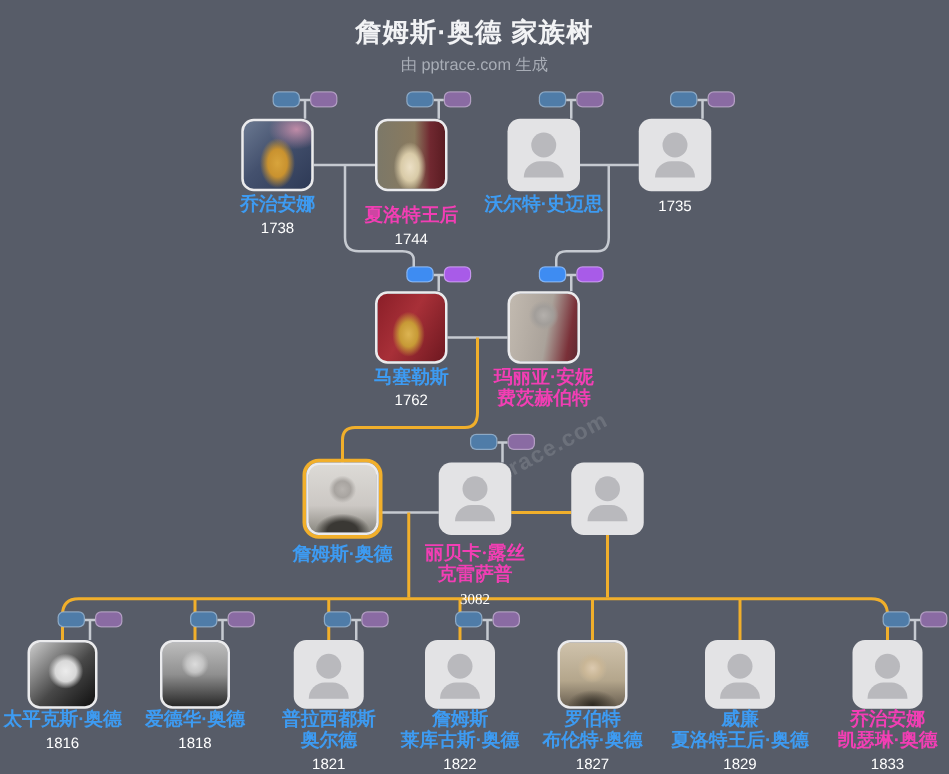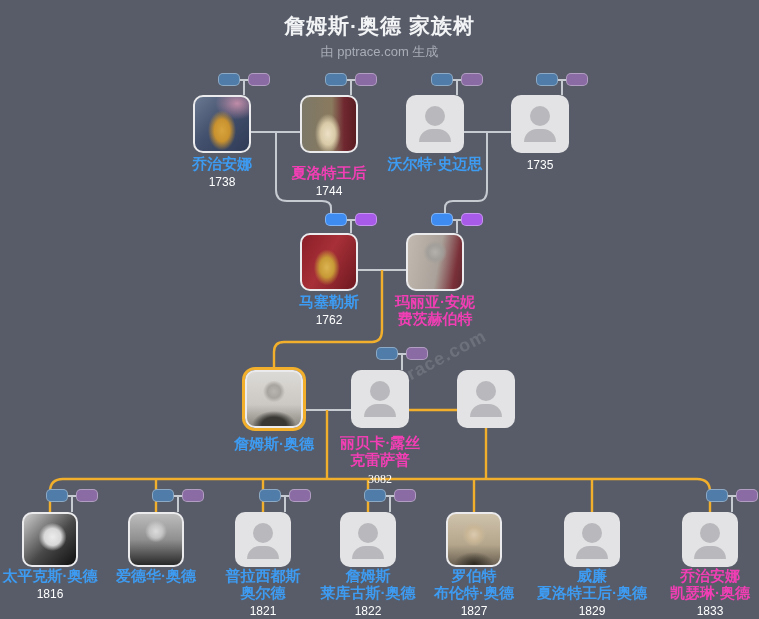--- a/index.html
+++ b/index.html
@@ -207,20 +207,21 @@
 <div class="abs plabel" style="left:-25px;top:567px;">
   <div class="pname male">太平克斯·奥德</div>
   <div class="pyear">1816</div>
 </div>
 
 <div class="abs mini m-muted" style="left:152px;top:489px;"></div>
 <div class="abs mini f-muted" style="left:182px;top:489px;"></div>
 <div class="abs avatar small photo av-edward" style="left:128px;top:512px;"></div>
 <div class="abs plabel" style="left:81px;top:567px;">
   <div class="pname male">爱德华·奥德</div>
+  <div class="pyear">1818</div>
 </div>
 
 <div class="abs mini m-muted" style="left:259px;top:489px;"></div>
 <div class="abs mini f-muted" style="left:289px;top:489px;"></div>
 <div class="abs avatar small" style="left:235px;top:512px;">
   <div class="ph-head"></div>
   <div class="ph-body"></div>
 </div>
 <div class="abs plabel" style="left:188px;top:567px;">
   <div class="pname male">普拉西都斯

